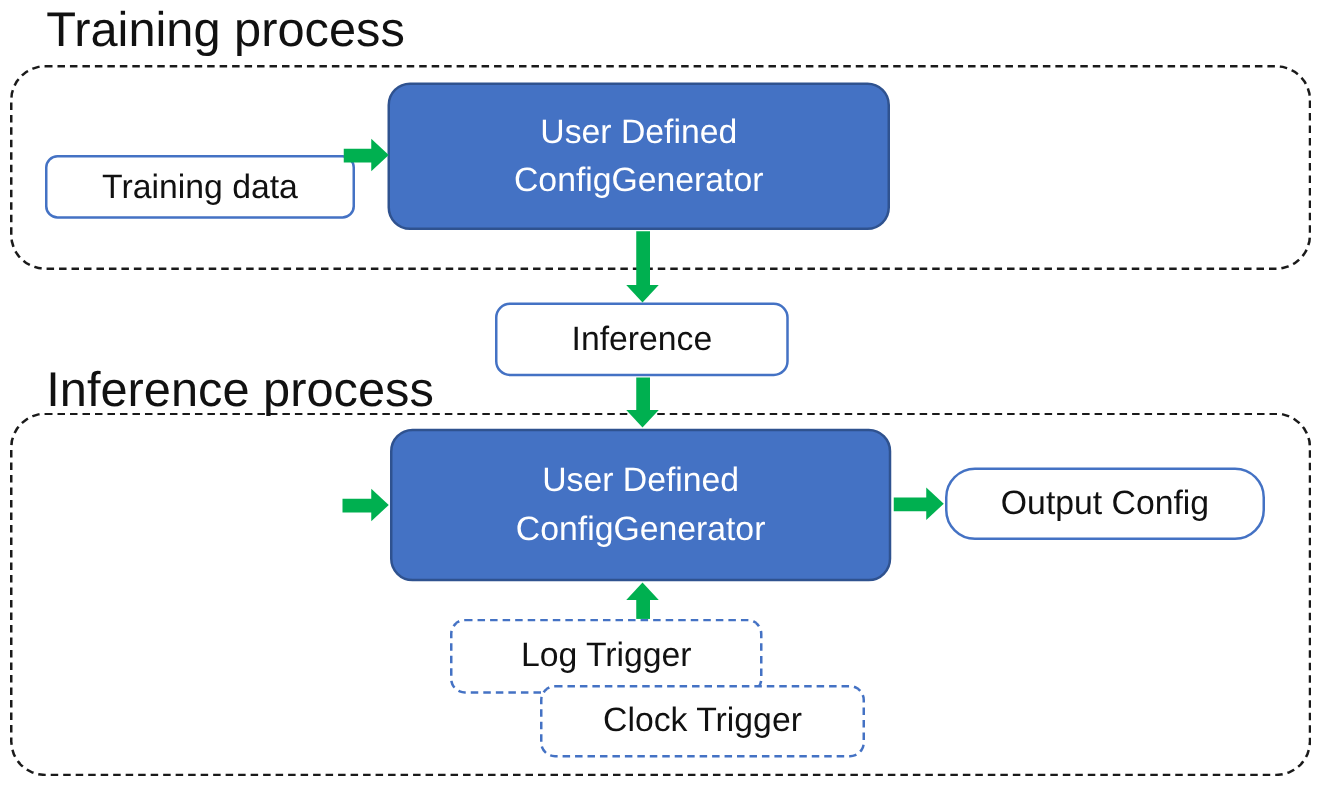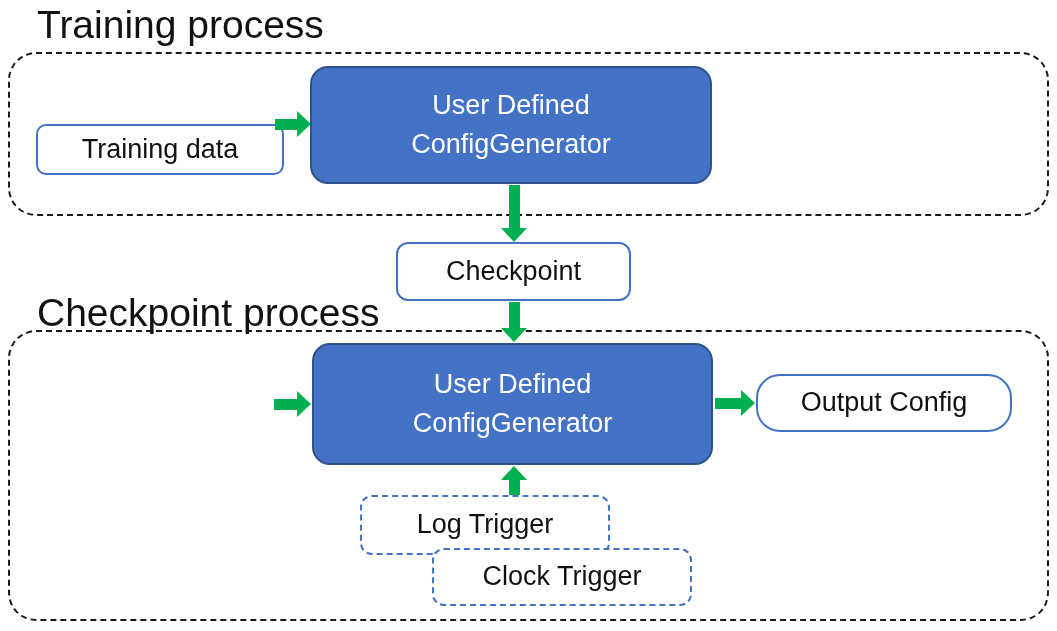--- a/index.html
+++ b/index.html
@@ -119,36 +119,36 @@
               border-bottom: 14px solid var(--arrow-green);
               border-left: 13px solid transparent; border-right: 13px solid transparent; }
   #a6-shaft { left: 509px; top: 479px; width: 11px; height: 19px; }
 </style>
 </head>
 <body>
 
 <div class="canvas">
 
   <div class="section-label" id="lbl-training">Training process</div>
-  <div class="section-label" id="lbl-inference">Checkpoint process</div>
+  <div class="section-label" id="lbl-inference">Inference process</div>
 
   <div class="container-dashed" id="training-container"></div>
   <div class="container-dashed" id="inference-container"></div>
 
   <div class="node node-white" id="node-training-data">
     <span>Training data</span>
   </div>
 
   <div class="node node-blue" id="node-generator-1">
     <span>User Defined</span>
     <span>ConfigGenerator</span>
   </div>
 
   <div class="node node-white" id="node-checkpoint">
-    <span>Checkpoint</span>
+    <span>Inference</span>
   </div>
 
 
   <div class="node node-blue" id="node-generator-2">
     <span>User Defined</span>
     <span>ConfigGenerator</span>
   </div>
 
   <div class="node node-white" id="node-output-config">
     <span>Output Config</span>

